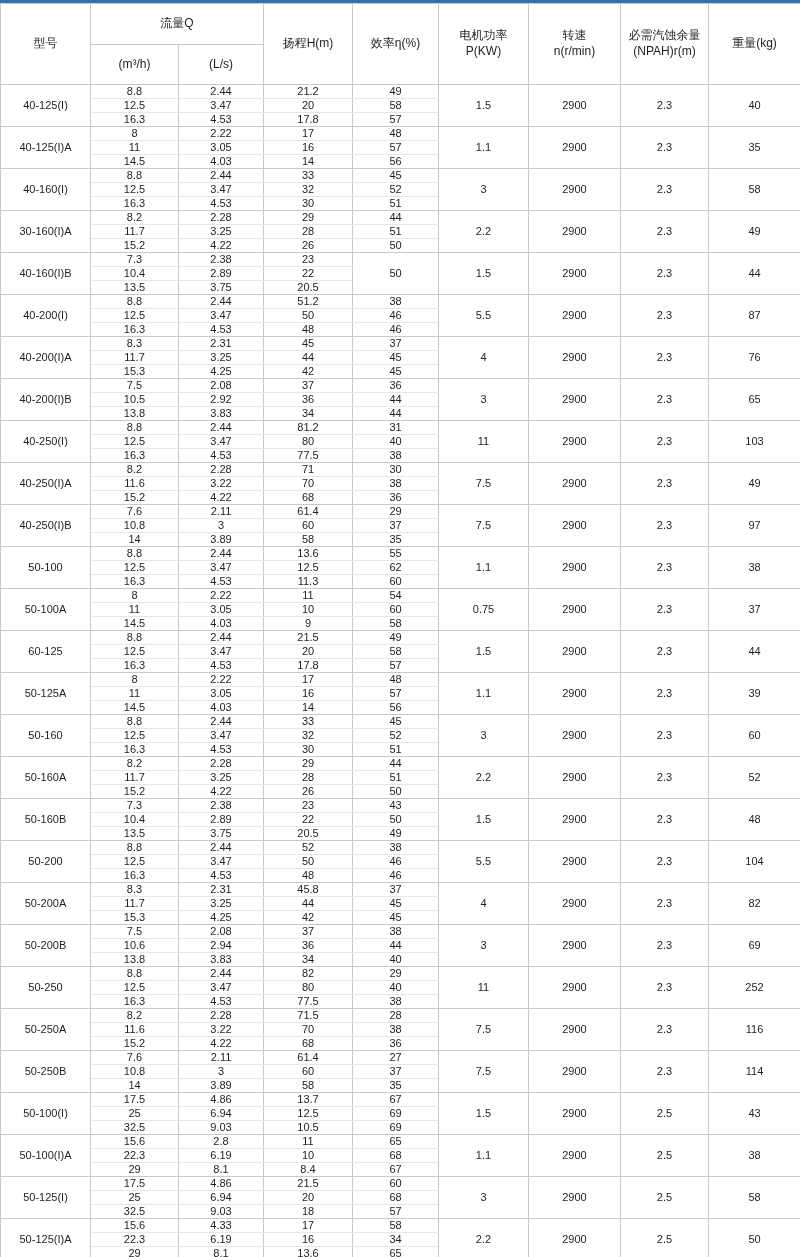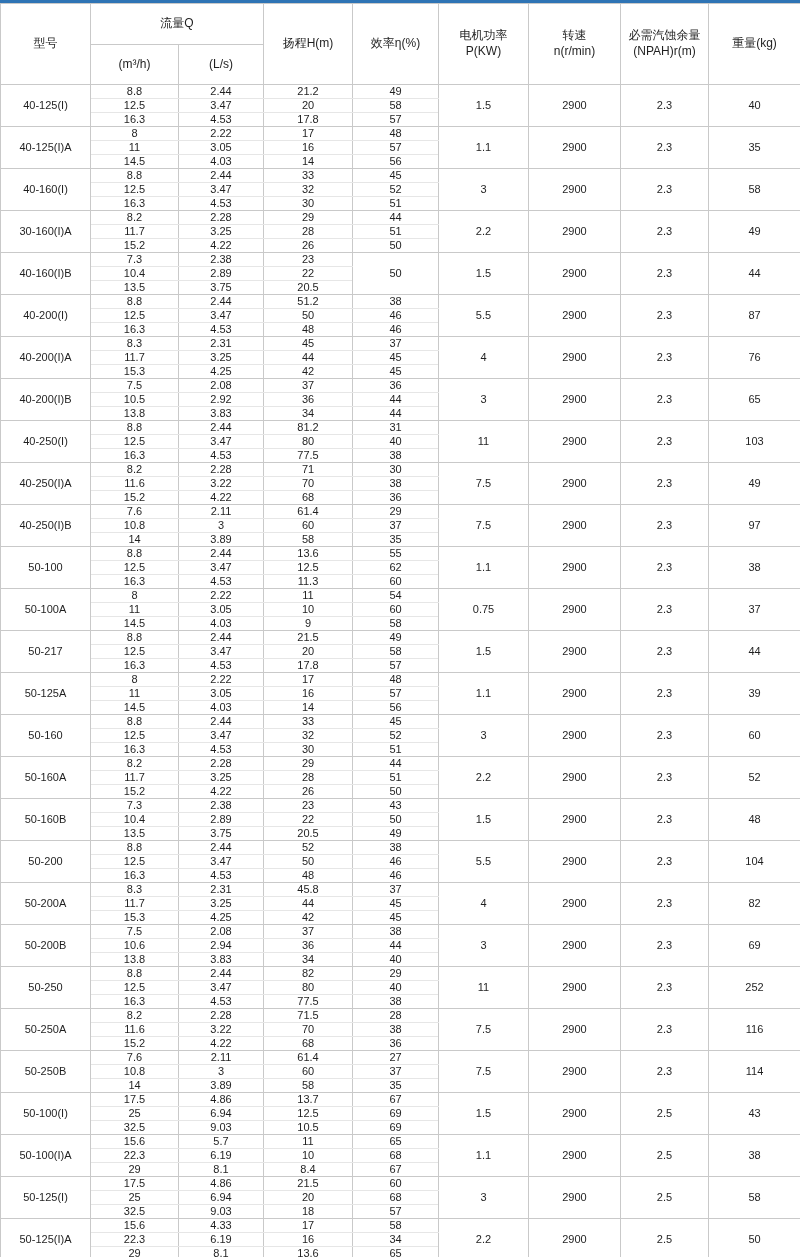--- a/index.html
+++ b/index.html
@@ -387,21 +387,21 @@
         <td class="sub">10</td>
         <td class="sub">60</td>
       </tr>
       <tr>
         <td class="end">14.5</td>
         <td class="end">4.03</td>
         <td class="end">9</td>
         <td class="end">58</td>
       </tr>
       <tr>
-        <td class="merged" rowspan="3">50-217</td>
+        <td class="merged" rowspan="3">60-125</td>
         <td class="sub">8.8</td>
         <td class="sub">2.44</td>
         <td class="sub">21.5</td>
         <td class="sub">49</td>
         <td class="merged" rowspan="3">1.5</td>
         <td class="merged" rowspan="3">2900</td>
         <td class="merged" rowspan="3">2.3</td>
         <td class="merged" rowspan="3">44</td>
       </tr>
       <tr>
@@ -665,21 +665,21 @@
       </tr>
       <tr>
         <td class="end">32.5</td>
         <td class="end">9.03</td>
         <td class="end">10.5</td>
         <td class="end">69</td>
       </tr>
       <tr>
         <td class="merged" rowspan="3">50-100(I)A</td>
         <td class="sub">15.6</td>
-        <td class="sub">5.7</td>
+        <td class="sub">2.8</td>
         <td class="sub">11</td>
         <td class="sub">65</td>
         <td class="merged" rowspan="3">1.1</td>
         <td class="merged" rowspan="3">2900</td>
         <td class="merged" rowspan="3">2.5</td>
         <td class="merged" rowspan="3">38</td>
       </tr>
       <tr>
         <td class="sub">22.3</td>
         <td class="sub">6.19</td>

